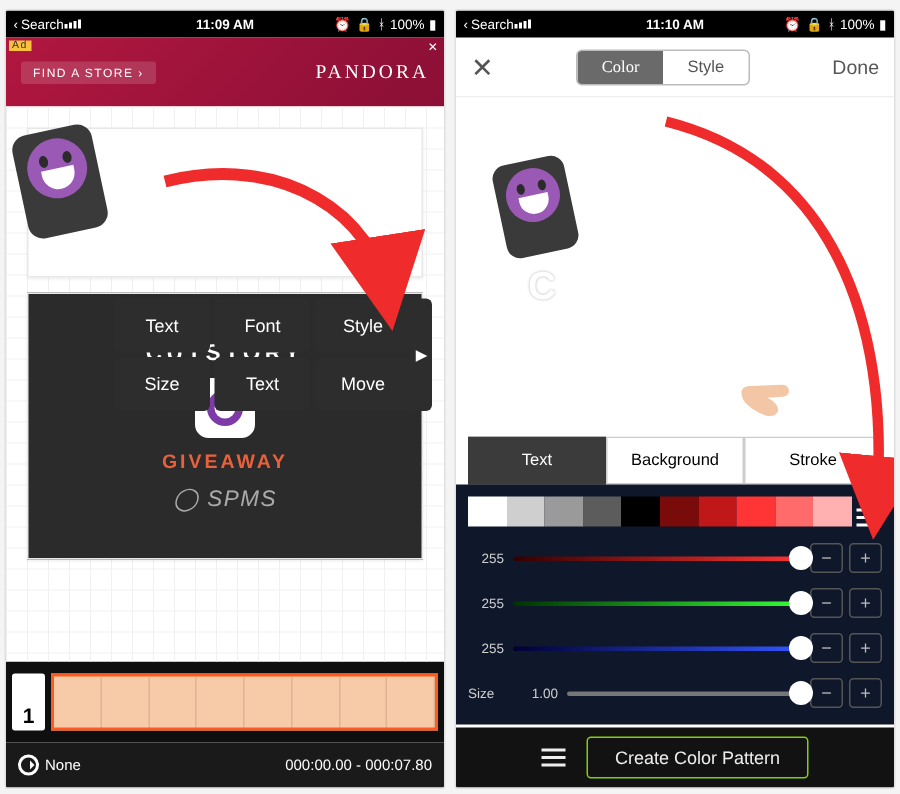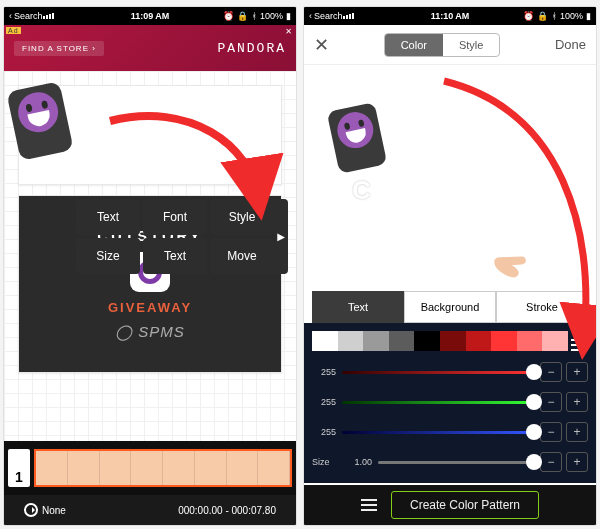--- a/index.html
+++ b/index.html
@@ -10,21 +10,21 @@
   .status{height:18px;background:#000;color:#fff;display:flex;align-items:center;font-size:9px;padding:0 5px;position:relative;}
   .status .back{display:flex;align-items:center;gap:2px;}
   .status .time{position:absolute;left:50%;transform:translateX(-50%);font-weight:600;}
   .status .right{margin-left:auto;display:flex;align-items:center;gap:3px;}
   .sig{display:inline-flex;gap:1px;align-items:flex-end;}
   .sig i{width:2px;background:#fff;display:inline-block;}
   .sig i:nth-child(1){height:3px}.sig i:nth-child(2){height:4px}.sig i:nth-child(3){height:5px}.sig i:nth-child(4){height:6px}
   
   .ad{height:46px;background:linear-gradient(135deg,#b1173f,#8a0f36);color:#fff;display:flex;align-items:center;justify-content:space-between;padding:0 10px;font-size:10px;letter-spacing:1px;position:relative;}
   .ad .store{background:rgba(255,255,255,.15);padding:3px 8px;border-radius:2px;font-size:8px;}
-  .ad .brand{font-family:Liberation Mono, monospace;font-size:13px;letter-spacing:2px;}
+  .ad .brand{font-family:Liberation Serif, serif;font-size:13px;letter-spacing:2px;}
   .ad .x{position:absolute;top:2px;right:2px;width:10px;height:10px;font-size:8px;line-height:10px;text-align:center;color:#fff;}
   .ad .adtag{position:absolute;top:2px;left:2px;font-size:7px;background:#f9c23c;color:#333;padding:0 2px;}
   
   .canvas{flex:1;position:relative;background:
     linear-gradient(#f0f0f0 1px,transparent 1px),
     linear-gradient(90deg,#f0f0f0 1px,transparent 1px),
     #fff;background-size:14px 14px;padding:14px;}
   .card{background:#fff;border:1px solid #e8e8e8;position:relative;margin:0 auto;box-shadow:0 1px 2px rgba(0,0,0,.08);}
   .card.top{height:100px;width:100%;}
   .card.bottom{height:178px;width:100%;margin-top:10px;background:#2b2b2b;color:#fff;display:flex;flex-direction:column;align-items:center;justify-content:center;gap:8px;}
@@ -40,33 +40,33 @@
   .appicn{width:40px;height:40px;background:#fff;border-radius:9px;display:flex;align-items:center;justify-content:center;}
   .appicn span{width:24px;height:24px;border-radius:50%;background:#7e3ba8;position:relative;display:block;}
   .appicn span::before{content:"";position:absolute;inset:5px;border-radius:50%;background:#fff;}
   .give{font-size:13px;letter-spacing:2px;color:#e8613c;font-weight:700;text-align:center;}
   .spms{font-size:15px;opacity:.6;letter-spacing:1px;font-style:italic;}
   
   .tl{height:54px;background:#0f0f0f;display:flex;align-items:center;padding:4px;gap:4px;}
   .tl .num{width:22px;height:38px;background:#fff;color:#000;font-weight:700;font-size:14px;display:flex;align-items:flex-end;justify-content:center;padding-bottom:2px;border-radius:2px;}
   .tl .strip{flex:1;height:38px;border:2px solid #ff5a1f;background:#f7caa8;display:flex;}
   .tl .strip i{flex:1;border-right:1px solid rgba(0,0,0,.1);}
-  .bbar{height:30px;background:#1a1a1a;color:#fff;display:flex;align-items:center;justify-content:space-between;padding:0 20px;font-size:10px;}
+  .bbar{height:30px;background:#1a1a1a;color:#fff;display:flex;align-items:center;justify-content:space-between;padding:0 8px;font-size:10px;}
   .bbar .undo{display:flex;align-items:center;gap:4px;}
   .undo .ic{width:14px;height:14px;border:2px solid #fff;border-radius:50%;position:relative;}
   .undo .ic::after{content:"";position:absolute;right:-2px;bottom:2px;border:3px solid transparent;border-left-color:#fff;}
   
   .arrow{position:absolute;z-index:6;}
   .arrow svg{overflow:visible;}
   
   .hdr{height:40px;display:flex;align-items:center;justify-content:space-between;padding:0 10px;font-size:13px;border-bottom:1px solid #eee;}
   .hdr .x{font-size:18px;color:#555;}
   .seg{display:flex;border:1px solid #bbb;border-radius:4px;overflow:hidden;font-size:11px;}
   .seg span{padding:5px 16px;color:#555;}
-  .seg .on{background:#6a6a6a;color:#fff;}
+  .seg .on{background:#6a6a6a;color:#fff;font-family:Liberation Serif, serif;}
   .done{color:#555;font-weight:500;}
   .preview{flex:1;background:#fff;position:relative;}
   .preview .ph2{position:absolute;top:38px;left:26px;transform:scale(.9) rotate(-12deg);}
   .hand{position:absolute;right:60px;top:180px;width:46px;height:36px;}
   .hand svg{width:100%;height:100%;}
   .text-lbl{position:absolute;left:48px;top:110px;font-size:26px;font-weight:800;color:#fff;text-shadow:0 0 2px rgba(0,0,0,.3);}
   
   .tabs{display:flex;height:32px;font-size:11px;margin:0 8px;}
   .tabs span{flex:1;display:flex;align-items:center;justify-content:center;border:1px solid #ccc;}
   .tabs span.on{background:#3b3b3b;color:#fff;border-color:#3b3b3b;}

